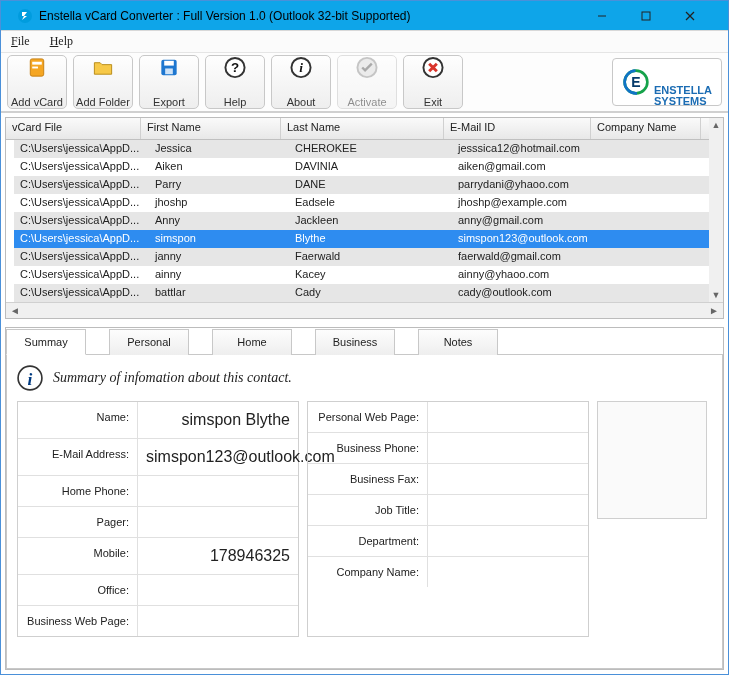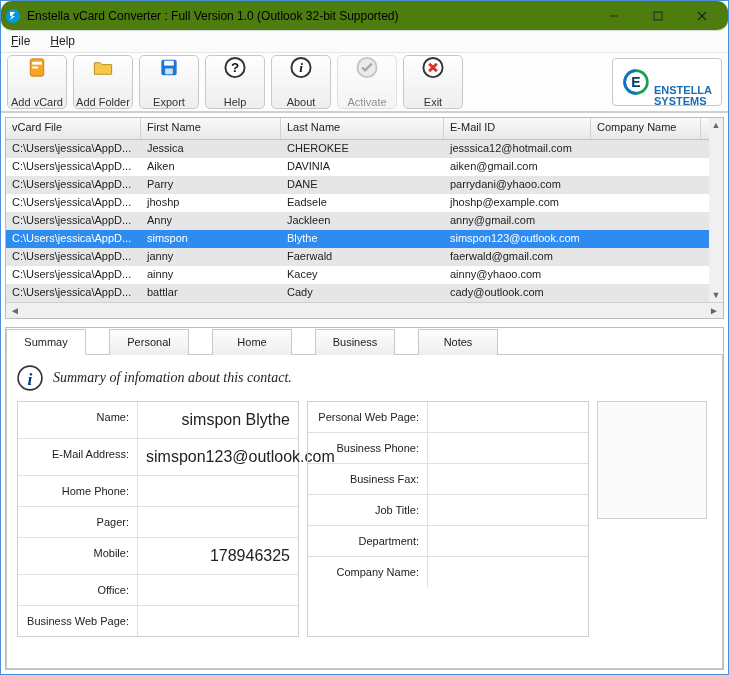--- a/index.html
+++ b/index.html
@@ -1,36 +1,36 @@
 <!DOCTYPE html>
 <html><head>
 <meta charset="utf-8">
 <style>
 * { box-sizing: border-box; margin: 0; padding: 0; }
 body { font-family: "Segoe UI", Tahoma, sans-serif; font-size: 12px; background: #fff; color: #222; width: 729px; height: 675px; overflow: hidden; border: 1px solid #4a90d9; display: flex; flex-direction: column; }
-.titlebar { height: 30px; background: #4d7c0f; display: flex; align-items: center; padding: 0 4px; border-bottom: 1px solid #d8d8d8; border-radius: 11px; }
+.titlebar { height: 30px; background: #0ea5e9; display: flex; align-items: center; padding: 0 16px; border-bottom: 1px solid #d8d8d8; }
 .titlebar .app-icon { width: 16px; height: 16px; margin-right: 6px; }
 .titlebar .title { flex: 1; font-size: 12px; color: #000; }
 .titlebar .wbtn { width: 44px; height: 30px; display: flex; align-items: center; justify-content: center; cursor: pointer; }
 .menubar { height: 22px; display: flex; align-items: center; padding: 0 6px; gap: 12px; border-bottom: 1px solid #e5e5e5; background: #fbfbfb; }
-.menubar .mitem { cursor: pointer; padding: 2px 4px; }
+.menubar .mitem { cursor: pointer; padding: 2px 4px; font-family: Liberation Serif, serif; }
 .menubar .mitem .ul { text-decoration: underline; }
 .toolbar { height: 60px; display: flex; align-items: center; padding: 4px 6px; gap: 6px; border-bottom: 2px solid #d0d0d0; background: #fdfdfd; }
 .tool { width: 60px; height: 54px; border: 1px solid #c8c8c8; border-radius: 5px; background: linear-gradient(#fefefe,#eee); display: flex; flex-direction: column; align-items: center; justify-content: center; gap: 1px; cursor: pointer; }
 .tool.disabled { opacity: .55; cursor: default; }
 .tool .ticon { width: 26px; height: 26px; }
 .tool .tlabel { font-size: 11px; color: #333; margin-top: 16px; }
 .brand { margin-left: auto; width: 110px; height: 48px; border: 1px solid #c8c8c8; border-radius: 4px; display: flex; align-items: center; justify-content: center; gap: 4px; background: #fff; }
 .brand svg { width: 28px; height: 28px; }
 .brand-text { font-size: 11px; line-height: 11px; font-weight: 700; color: #1b6cb3; font-family: Verdana, sans-serif; margin-top: 28px; }
 .grid-wrap { border: 1px solid #bcbcbc; margin: 4px; position: relative; background: #fff; }
 .grid-head { display: flex; background: linear-gradient(#fafafa,#e8e8e8); border-bottom: 1px solid #c0c0c0; height: 22px; }
 .grid-head .gh { border-right: 1px solid #d0d0d0; padding: 3px 6px; font-size: 11px; overflow: hidden; white-space: nowrap; }
 .col0 { width: 135px; } .col1 { width: 140px; } .col2 { width: 163px; } .col3 { width: 147px; } .col4 { width: 110px; flex: 0 0 auto; }
-.grid-body { height: 162px; overflow: hidden; }
+.grid-body { height: 162px; overflow: hidden; margin-left: 8px; }
 .grow { display: flex; height: 18px; font-size: 11px; }
 .grow:nth-child(odd) { background: #e6e6e6; }
 .grow:nth-child(even) { background: #fff; }
 .grow.sel { background: #2e8cf0 !important; color: #fff; }
 .grow .gc { padding: 2px 6px; overflow: hidden; white-space: nowrap; text-overflow: ellipsis; }
 .hscroll { height: 16px; background: #f0f0f0; border-top: 1px solid #d0d0d0; display: flex; align-items: center; justify-content: space-between; padding: 0 2px; }
 .hscroll .arr { width: 14px; text-align: center; color: #666; cursor: pointer; font-size: 10px; }
 .vscroll { position: absolute; right: 0; top: 0; bottom: 16px; width: 14px; background: #f0f0f0; display: flex; flex-direction: column; }
 .vscroll .arr { height: 14px; text-align: center; color: #666; cursor: pointer; font-size: 9px; line-height: 14px; }
 

